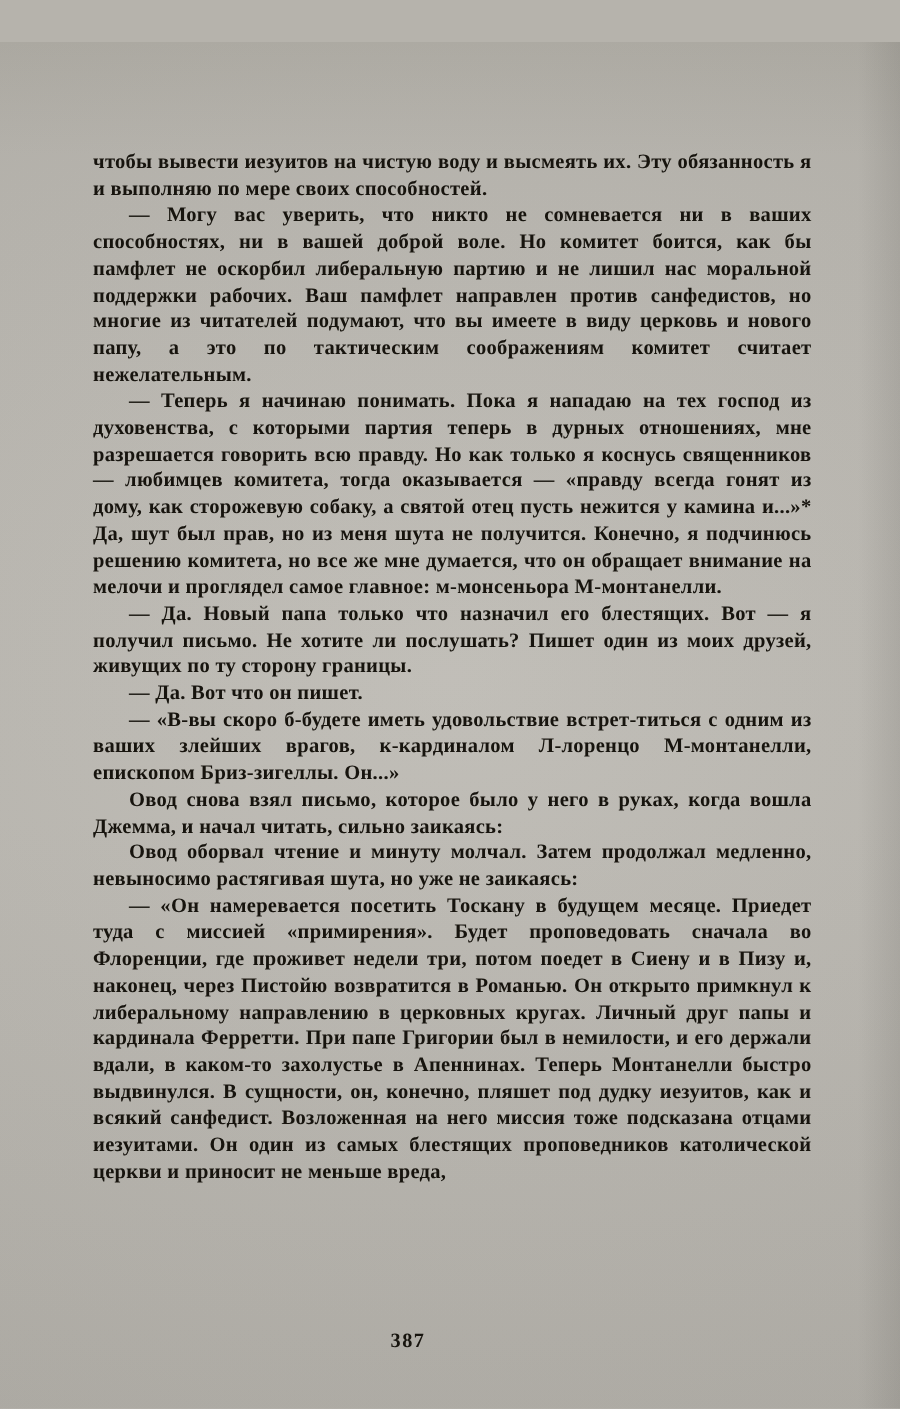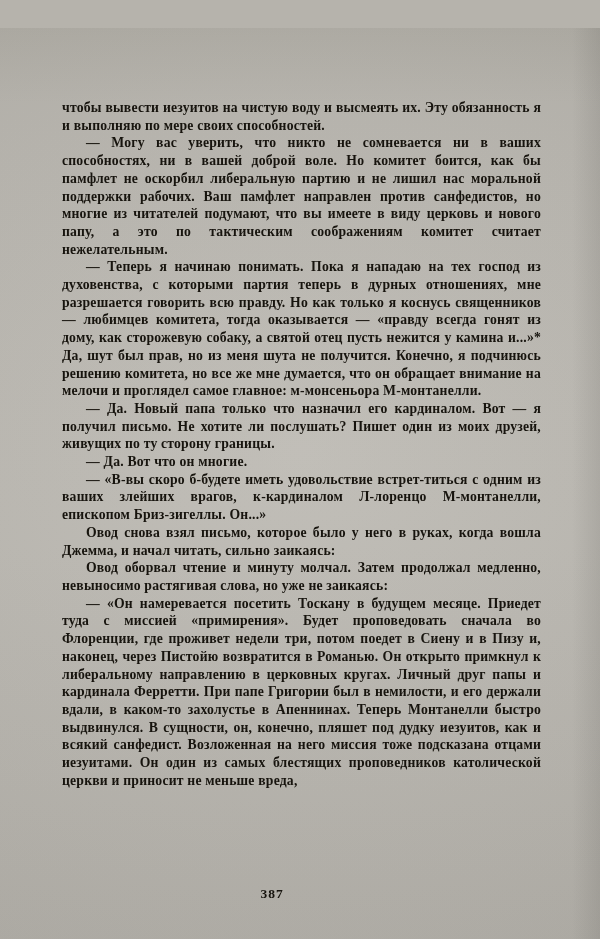--- a/index.html
+++ b/index.html
@@ -64,21 +64,21 @@
   }
 </style>
 </head>
 <body>
 
 <div class="scan">
   <div class="text-block">
     <p class="para no-indent">чтобы вывести иезуитов на чистую воду и высмеять их. Эту обязанность я и выполняю по мере своих способностей.</p>
     <p class="para">— Могу вас уверить, что никто не сомневается ни в ваших способностях, ни в вашей доброй воле. Но комитет боится, как бы памфлет не оскорбил либеральную партию и не лишил нас моральной поддержки рабочих. Ваш памфлет направлен против санфедистов, но многие из читателей подумают, что вы имеете в виду церковь и нового папу, а это по тактическим соображениям комитет считает нежелательным.</p>
     <p class="para">— Теперь я начинаю понимать. Пока я нападаю на тех господ из духовенства, с которыми партия теперь в дурных отношениях, мне разрешается говорить всю правду. Но как только я коснусь священников — любимцев комитета, тогда оказывается — «правду всегда гонят из дому, как сторожевую собаку, а святой отец пусть нежится у камина и...»* Да, шут был прав, но из меня шута не получится. Конечно, я подчинюсь решению комитета, но все же мне думается, что он обращает внимание на мелочи и проглядел самое главное: м-монсеньора М-монтанелли.</p>
-    <p class="para">— Да. Новый папа только что назначил его кардиналом. Вот — я получил письмо. Не хотите ли послушать? Пишет один из моих друзей, живущих по ту сторону границы.</p>
-    <p class="para">— Да. Вот что он многие.</p>
+    <p class="para">— Да. Новый папа только что назначил его блестящих. Вот — я получил письмо. Не хотите ли послушать? Пишет один из моих друзей, живущих по ту сторону границы.</p>
+    <p class="para">— Да. Вот что он пишет.</p>
     <p class="para">— «В-вы скоро б-будете иметь удовольствие встрет-титься с одним из ваших злейших врагов, к-кардиналом Л-лоренцо М-монтанелли, епископом Бриз-зигеллы. Он...»</p>
     <p class="para">Овод снова взял письмо, которое было у него в руках, когда вошла Джемма, и начал читать, сильно заикаясь:</p>
-    <p class="para">Овод оборвал чтение и минуту молчал. Затем продолжал медленно, невыносимо растягивая слова, но уже не заикаясь:</p>
+    <p class="para">Овод оборвал чтение и минуту молчал. Затем продолжал медленно, невыносимо растягивая шута, но уже не заикаясь:</p>
     <p class="para">— «Он намеревается посетить Тоскану в будущем месяце. Приедет туда с миссией «примирения». Будет проповедовать сначала во Флоренции, где проживет недели три, потом поедет в Сиену и в Пизу и, наконец, через Пистойю возвратится в Романью. Он открыто примкнул к либеральному направлению в церковных кругах. Личный друг папы и кардинала Ферретти. При папе Григории был в немилости, и его держали вдали, в каком-то захолустье в Апеннинах. Теперь Монтанелли быстро выдвинулся. В сущности, он, конечно, пляшет под дудку иезуитов, как и всякий санфедист. Возложенная на него миссия тоже подсказана отцами иезуитами. Он один из самых блестящих проповедников католической церкви и приносит не меньше вреда,</p>
   </div>
   <div class="page-number">387</div>
 </div>
 
 </body></html>

